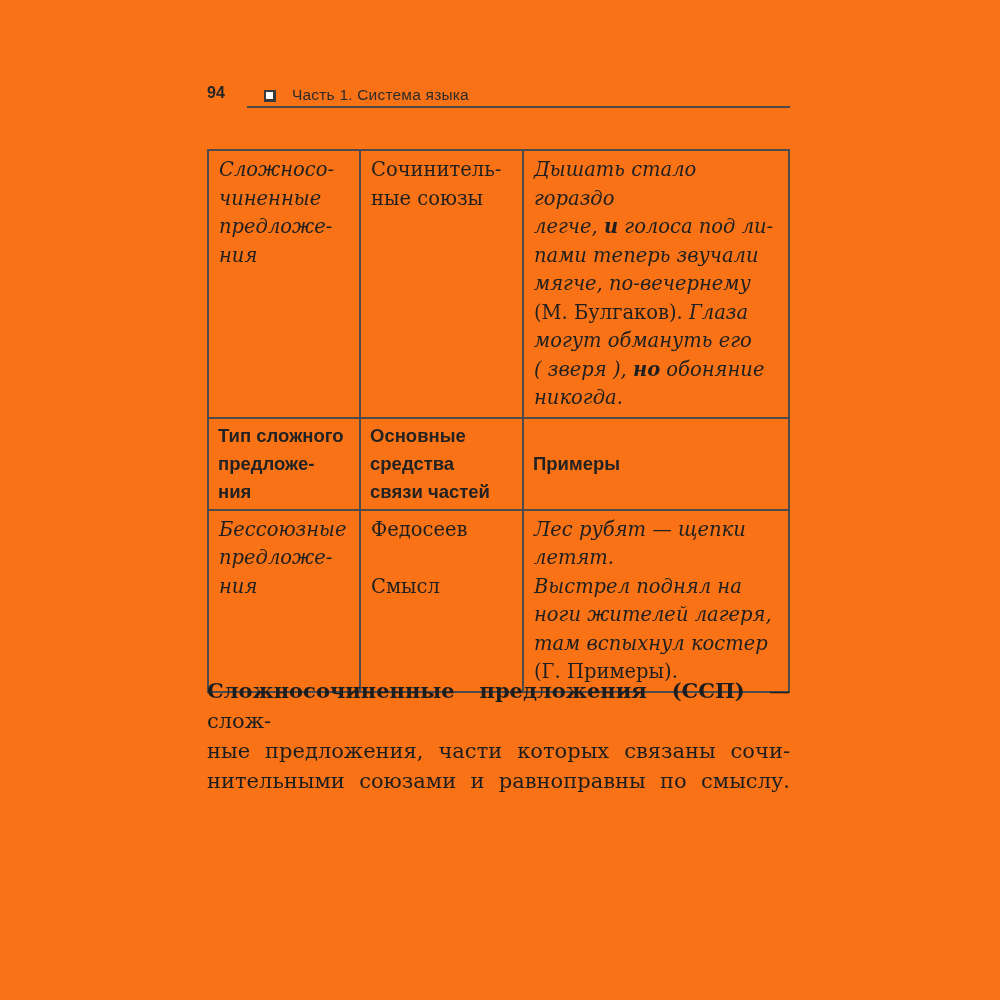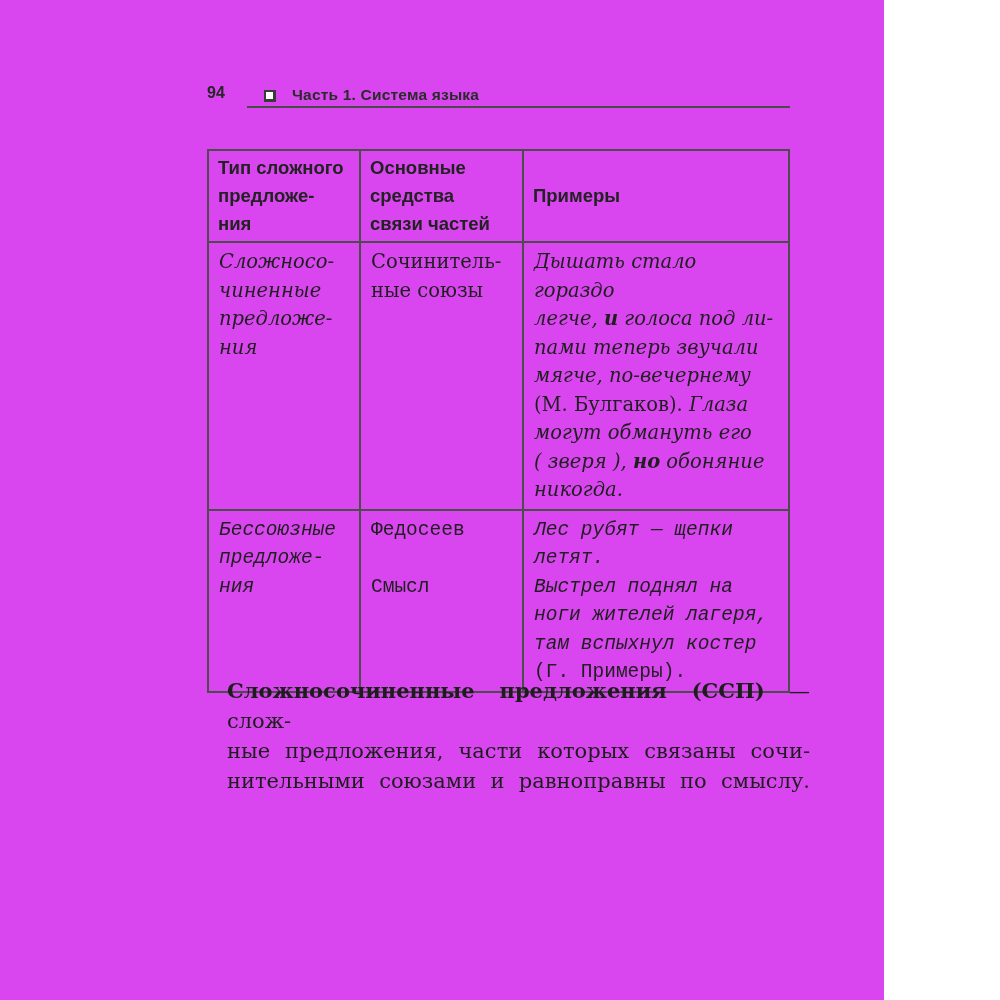--- a/index.html
+++ b/index.html
@@ -1,21 +1,21 @@
 <!DOCTYPE html>
 <html><head>
 <meta charset="utf-8">
 <style>
   * { margin: 0; padding: 0; box-sizing: border-box; }
   html, body { background: #ffffff; }
   .page {
     position: relative;
-    width: 884px;
+    width: 1000px;
     height: 1000px;
-    background: #d946ef;
+    background: #f97316;
     font-family: "DejaVu Serif", "Liberation Serif", serif;
     color: #1f1f1f;
     overflow: hidden;
   }
 
   
   .page-number {
     position: absolute;
     left: 207px; top: 84px;
     font-family: "Liberation Sans", sans-serif;
@@ -29,21 +29,21 @@
     width: 12px; height: 12px;
     border: 2.5px solid #3a3a3a;
     border-right-width: 3px;
     border-bottom-width: 3px;
     background: #ffffff;
   }
   .chapter-title {
     position: absolute;
     left: 292px; top: 86px;
     font-family: "Liberation Sans", sans-serif;
-    font-weight: bold;
+    font-weight: normal;
     font-size: 15.5px;
     letter-spacing: 0.2px;
     color: #2b2b2b;
   }
   .header-rule {
     position: absolute;
     left: 247px; top: 106px;
     width: 543px; height: 0;
     border-top: 2.5px solid #4a4a4a;
   }
@@ -99,66 +99,65 @@
   .body-paragraph {
     position: absolute;
     left: 207px; top: 676px;
     width: 583px;
     font-size: 21px;
     line-height: 30px;
     white-space: pre-line;
     text-align: justify;
     text-align-last: justify;
     color: #1d1d1d;
-    margin-left: 20px;
   }
 </style>
 </head>
 <body>
 
 <div class="page">
 
   <div class="page-number">94</div>
   <div class="square-icon"></div>
   <div class="chapter-title">Часть 1. Система языка</div>
   <div class="header-rule"></div>
 
   <table class="grammar-table">
     <colgroup>
       <col style="width:152px">
       <col style="width:163px">
       <col style="width:266px">
     </colgroup>
     <tbody>
-      <tr style="height:85px;">
-        <th>Тип сложного
-предложе-
-ния</th>
-        <th>Основные
-средства
-связи частей</th>
-        <th class="mid">Примеры</th>
-      </tr>
       <tr style="height:230px;">
         <td class="cell-type">Сложносо-
 чиненные
 предложе-
 ния</td>
         <td class="cell-means">Сочинитель-
 ные союзы</td>
         <td class="cell-examples"><div class="example-para"><span class="seg-i">Дышать стало гораздо
 легче, </span><span class="seg-bi">и</span><span class="seg-i"> голоса под ли-
 пами теперь звучали
 мягче, по-вечернему
 </span><span class="seg-r">(М. Булгаков). </span><span class="seg-i">Глаза
 могут обмануть его
 ( зверя ), </span><span class="seg-bi">но</span><span class="seg-i"> обоняние
 никогда.</span></div></td>
       </tr>
-      <tr style="height:167px;font-family:Liberation Mono, monospace;">
+      <tr style="height:85px;">
+        <th>Тип сложного
+предложе-
+ния</th>
+        <th>Основные
+средства
+связи частей</th>
+        <th class="mid">Примеры</th>
+      </tr>
+      <tr style="height:167px;">
         <td class="cell-type">Бессоюзные
 предложе-
 ния</td>
         <td class="cell-means">Федосеев
 
 Смысл</td>
         <td class="cell-examples"><div class="example-para"><span class="seg-i">Лес рубят — щепки
 летят.</span></div><div class="example-para"><span class="seg-i">Выстрел поднял на
 ноги жителей лагеря,
 там вспыхнул костер

